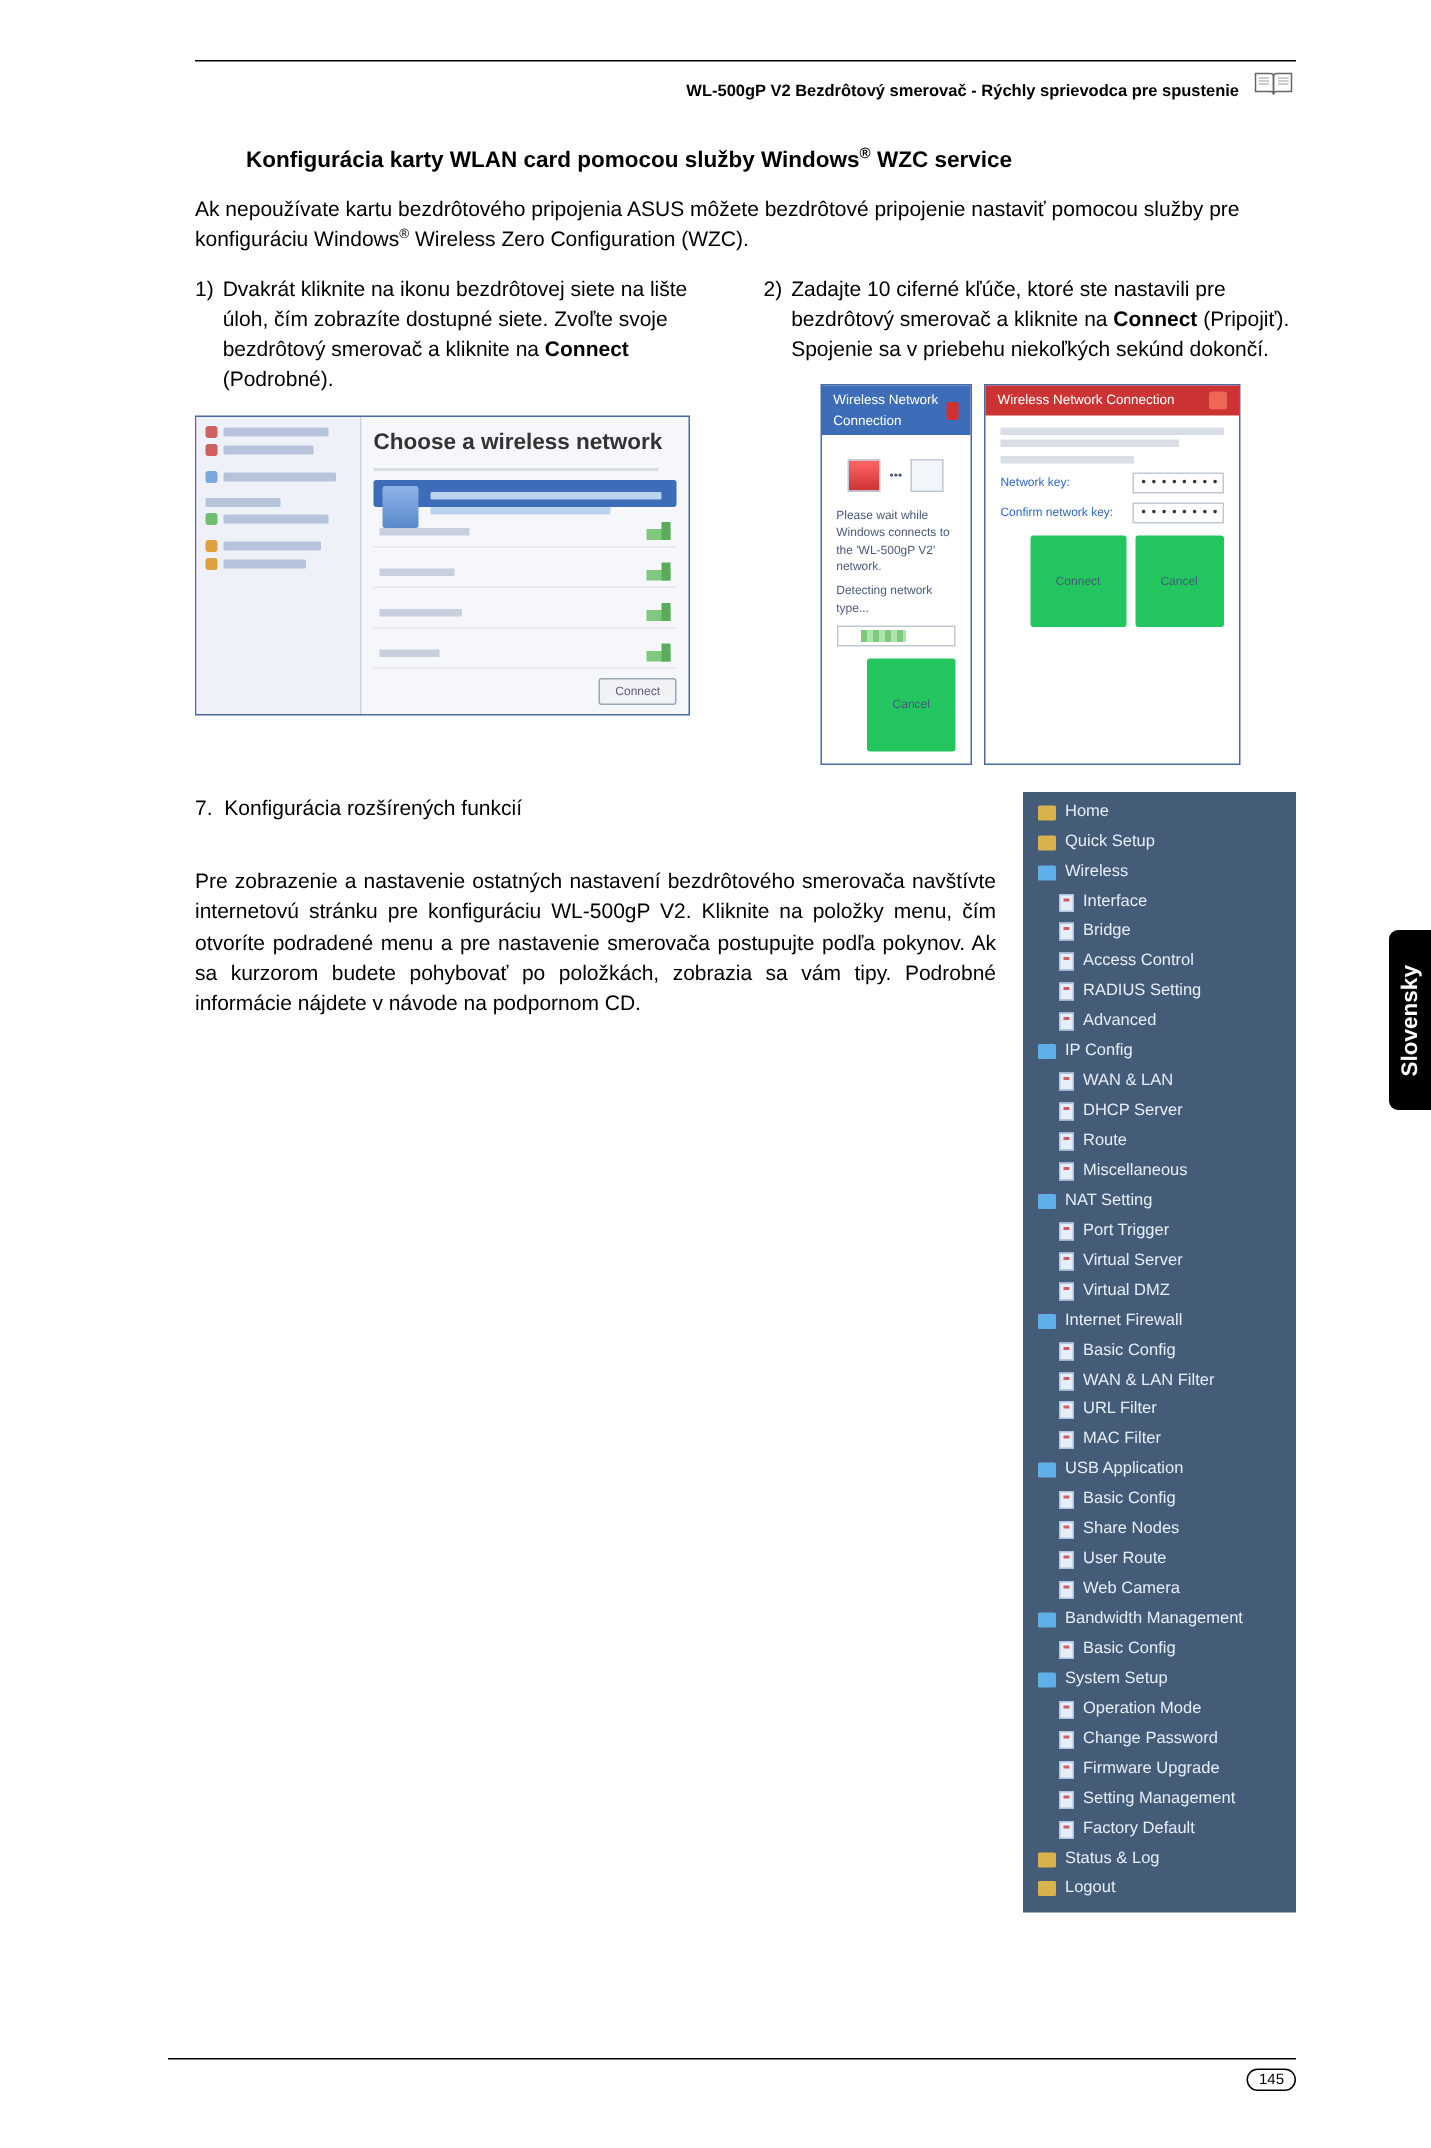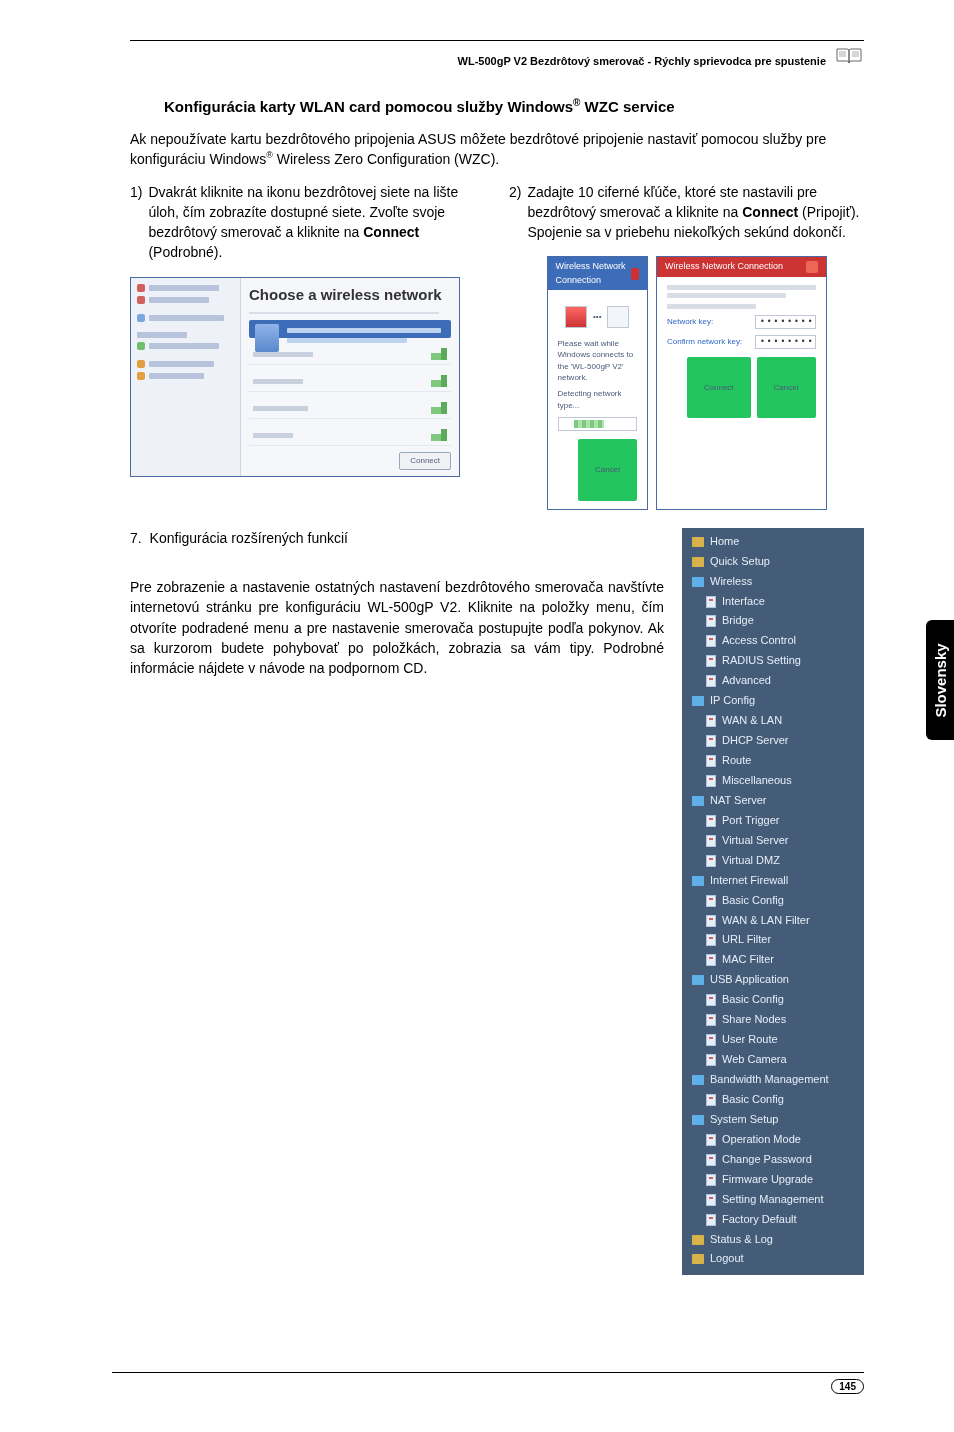--- a/index.html
+++ b/index.html
@@ -249,21 +249,20 @@
   }
   .sidetab span {
     transform: rotate(-90deg);
     white-space: nowrap;
   }
   .footer {
     position: absolute;
     bottom: 38px;
     right: 90px;
     left: 112px;
-    font-weight: bold;
   }
   .footer-line {
     border-top: 1px solid #000;
     margin-bottom: 6px;
   }
   .pagenum {
     float: right;
     border: 1px solid #000;
     border-radius: 10px;
     font-size: 10px;
@@ -488,21 +487,21 @@
           <div class="m-item sub">
             <span class="ic-page"></span>
             <span>Route</span>
           </div>
           <div class="m-item sub">
             <span class="ic-page"></span>
             <span>Miscellaneous</span>
           </div>
           <div class="m-item">
             <span class="ic-folder open"></span>
-            <span>NAT Server</span>
+            <span>NAT Setting</span>
           </div>
           <div class="m-item sub">
             <span class="ic-page"></span>
             <span>Port Trigger</span>
           </div>
           <div class="m-item sub">
             <span class="ic-page"></span>
             <span>Virtual Server</span>
           </div>
           <div class="m-item sub">

